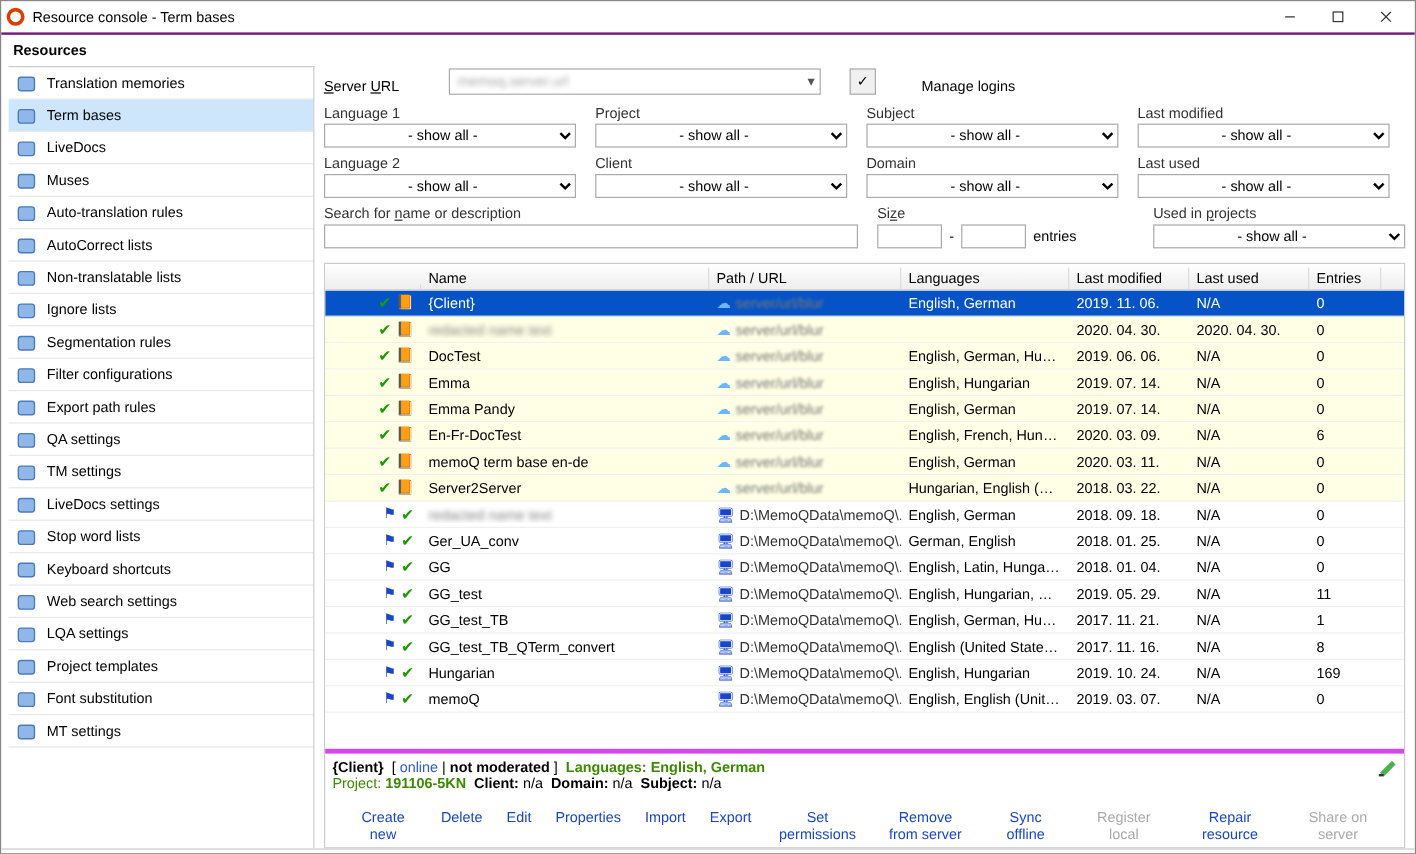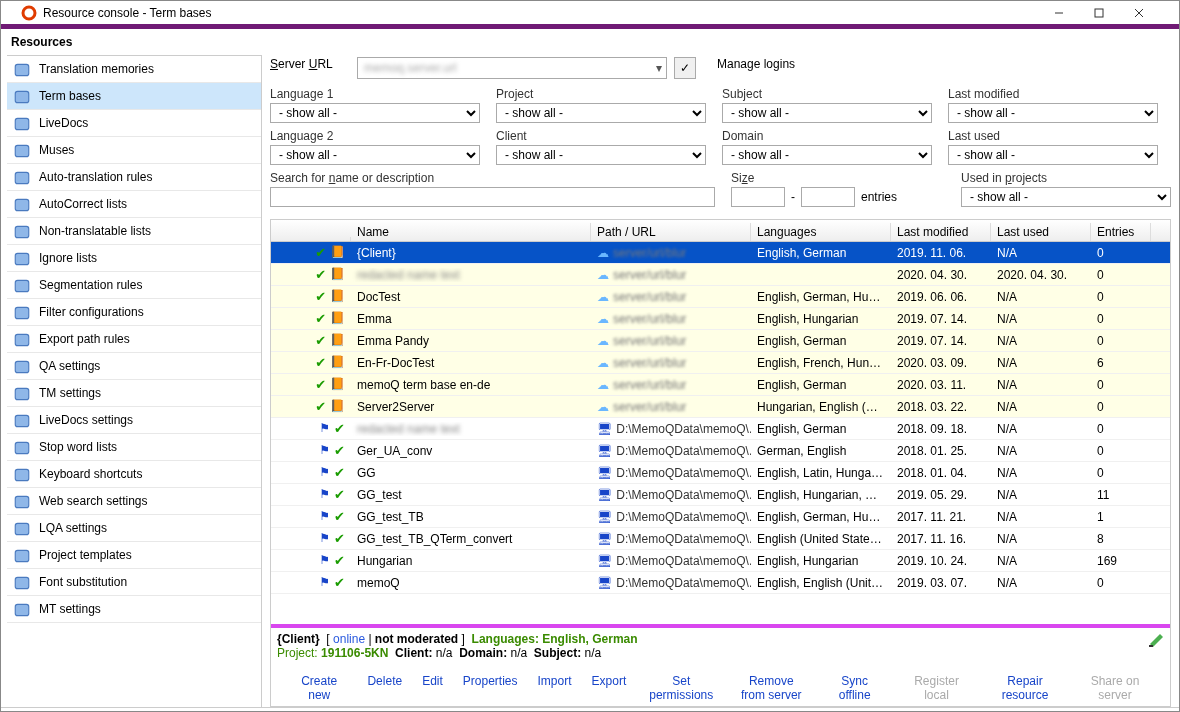--- a/index.html
+++ b/index.html
@@ -1,40 +1,40 @@
 <!DOCTYPE html>
 <html><head>
 <meta charset="utf-8">
 <style>
 * { box-sizing: border-box; margin: 0; padding: 0; font-family: "Segoe UI", Tahoma, sans-serif; font-size: 12px; }
 body { background: #fff; width: 1180px; height: 712px; overflow: hidden; border: 1px solid #888; }
 
-.titlebar { height: 28px; display: flex; align-items: center; padding: 0 20px; border-bottom: 5px solid #701a75; }
+.titlebar { height: 28px; display: flex; align-items: center; padding: 0 4px; border-bottom: 2px solid #701a75; }
 .titlebar .app-icon { width: 16px; height: 16px; margin-right: 6px; }
 .titlebar .title { flex: 1; }
 .titlebar .winbtn { width: 40px; height: 24px; display: flex; align-items: center; justify-content: center; cursor: default; }
 
 .header-label { font-weight: bold; padding: 6px 10px 4px; }
 
 .main { display: flex; height: calc(712px - 28px - 30px); }
 .sidebar { width: 255px; border-right: 1px solid #ccc; border-top: 1px solid #ccc; margin: 2px 0 0 6px; overflow: hidden; }
 .sidebar-item { display: flex; align-items: center; height: 27px; padding: 0 6px; border-bottom: 1px solid #e8e8e8; cursor: default; gap: 8px; }
 .sidebar-item.selected { background: #cde6fb; }
 .sidebar-item .sicon { width: 18px; height: 16px; display: inline-block; }
 
 .content { flex: 1; display: flex; flex-direction: column; padding: 4px 8px 0 8px; }
 
 .filter-row { display: flex; gap: 16px; margin-bottom: 6px; }
 .filter-cell { display: flex; flex-direction: column; gap: 2px; }
 .filter-cell label { color: #333; }
-.filter-cell select, .filter-cell input[type=text] { height: 20px; border: 1px solid #aaa; padding: 0 4px; background: #fff; }
+.filter-cell select, .filter-cell input[type=text] { height: 20px; border: 1px solid #aaa; padding: 0 4px; background: #fff; text-align: center; }
 .filter-cell select { width: 210px; }
 .wide { width: 445px !important; }
 
-.server-url { display: flex; align-items: flex-start; gap: 7px; margin-bottom: 8px; }
+.server-url { display: flex; align-items: flex-end; gap: 24px; margin-bottom: 8px; }
 .server-url label { min-width: 80px; }
 .server-url .url-box { width: 310px; height: 22px; border: 1px solid #aaa; display: flex; align-items: center; }
 .server-url .url-val { flex:1; padding: 0 6px; color: #aaa; filter: blur(2px); }
 .server-url .chk { width: 22px; height: 22px; border: 1px solid #aaa; background: #f0f0f0; display:flex; align-items:center; justify-content:center; }
 .server-url .link { color: #000000; cursor: pointer; }
 
 .size-inputs { display:flex; align-items:center; gap:6px; }
 .size-inputs input { width: 54px; height: 20px; border:1px solid #aaa; text-align:center; }
 
 .table-wrap { flex:1; border: 1px solid #ccc; margin-top: 6px; display:flex; flex-direction:column; position:relative; }

